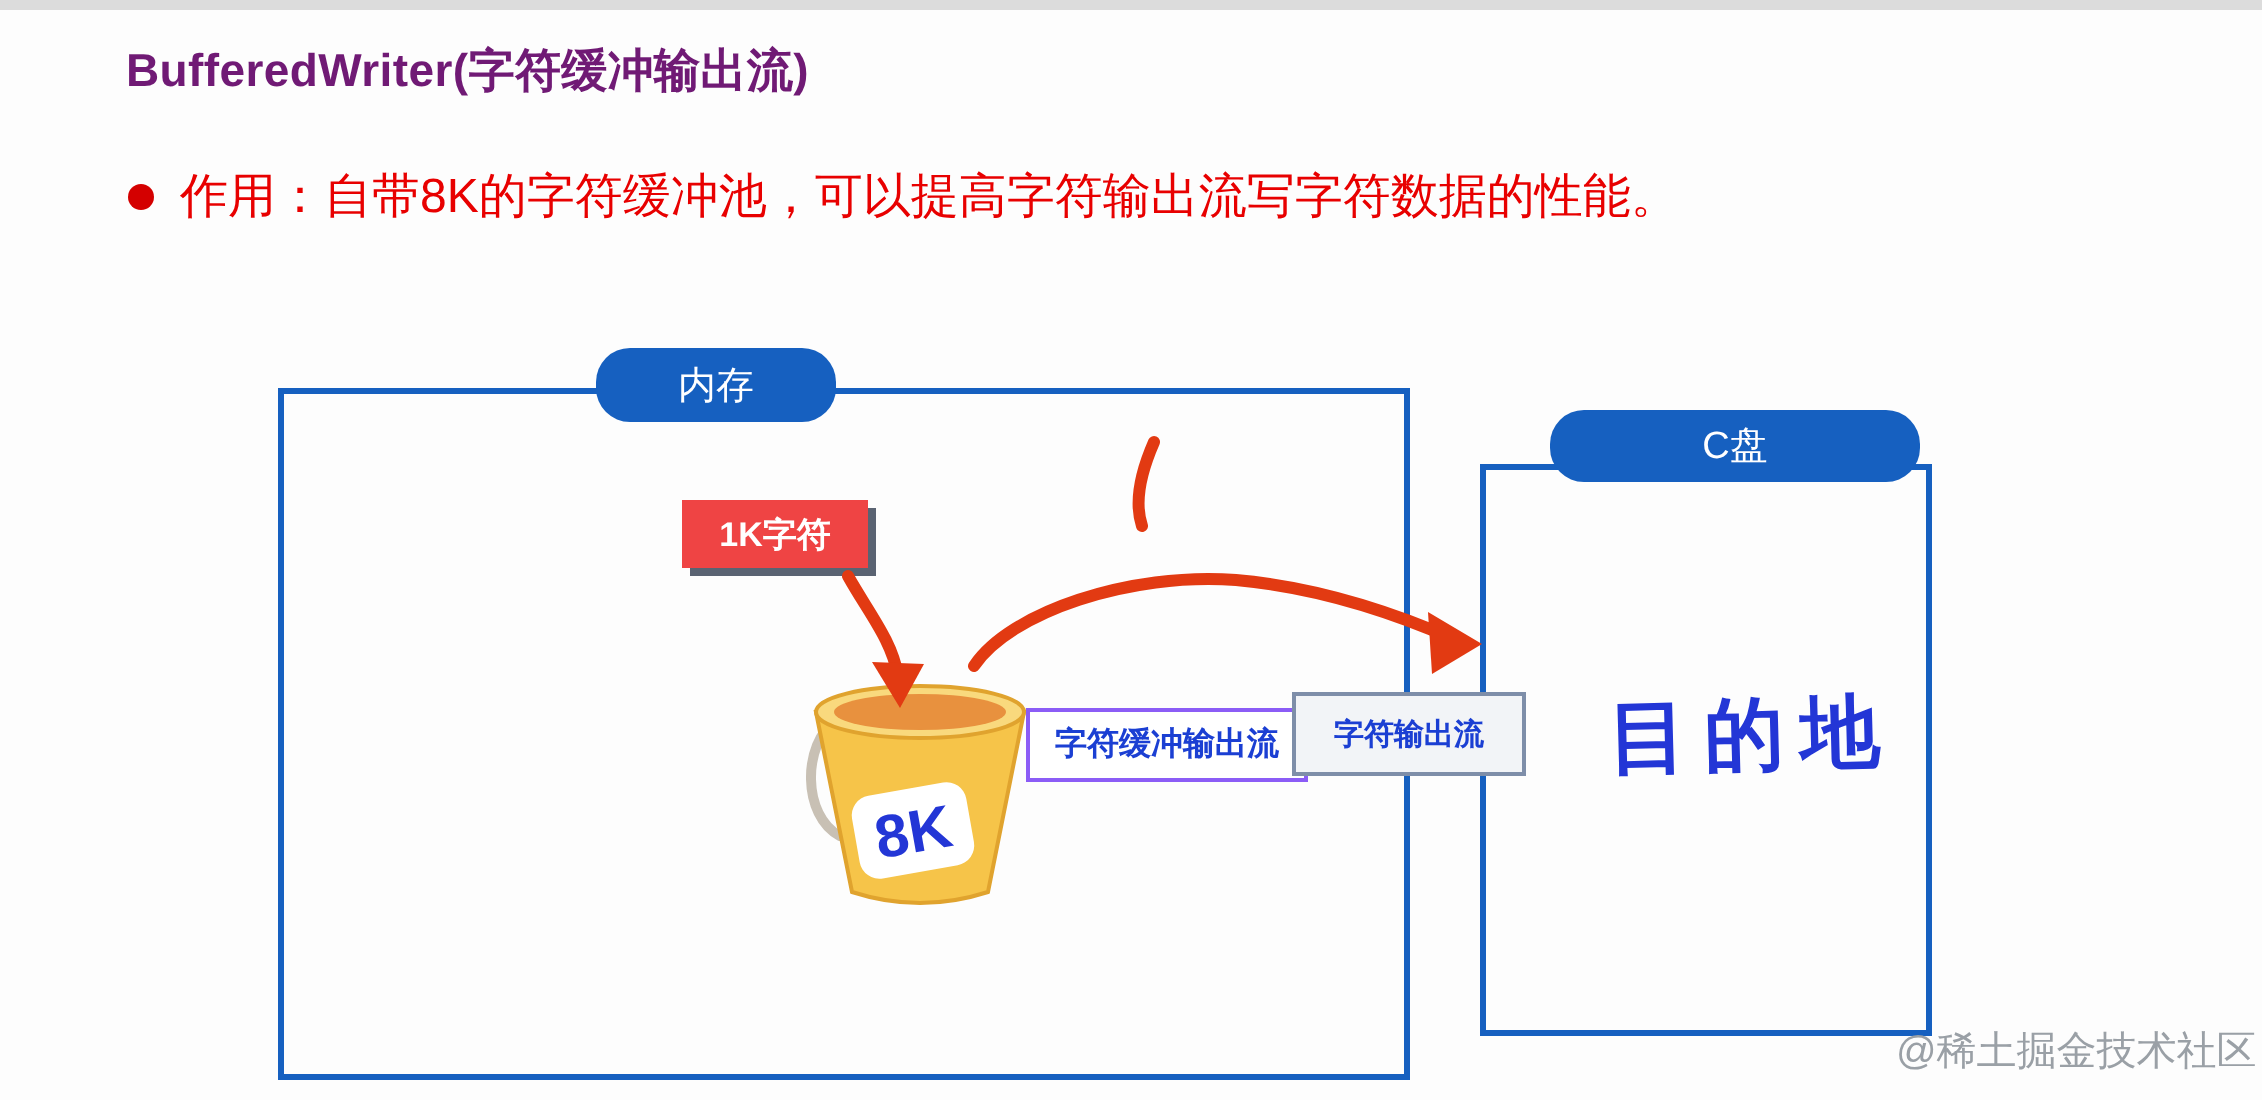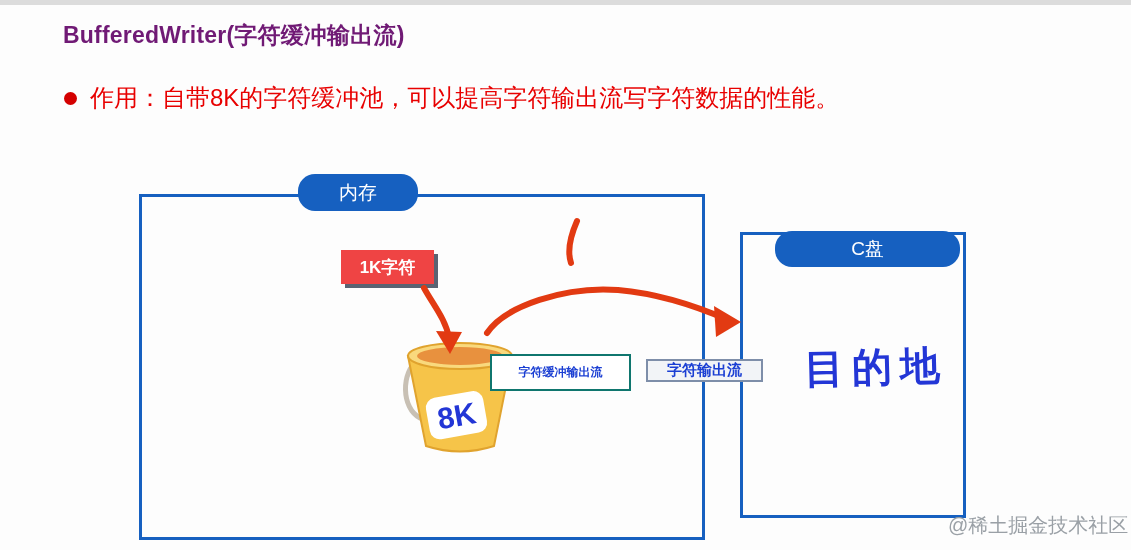--- a/index.html
+++ b/index.html
@@ -43,43 +43,43 @@
   }
   .memory-box { left: 139px; top: 194px; width: 566px; height: 346px; }
   .cdrive-box { left: 740px; top: 232px; width: 226px; height: 286px; }
 
   .blue-tab {
     position: absolute; background: #1660c0; color: #ffffff;
     display: flex; align-items: center; justify-content: center;
     font-size: 19px; font-weight: 500; border-radius: 17px;
   }
   .memory-tab { left: 298px; top: 174px; width: 120px; height: 37px; }
-  .cdrive-tab { left: 775px; top: 205px; width: 185px; height: 36px; margin-top: 26px; }
+  .cdrive-tab { left: 775px; top: 205px; width: 185px; height: 36px; }
 
   .chunk-tab {
     position: absolute; left: 341px; top: 250px;
     width: 93px; height: 34px;
     background: #ef4444; color: #ffffff;
     display: flex; align-items: center; justify-content: center;
     font-size: 17px; font-weight: 700;
     box-shadow: 4px 4px 0 #5a6372;
   }
 
   .stream-label {
     position: absolute;
     display: flex; align-items: center; justify-content: center;
     color: #1b3fd3; font-weight: 700;
     white-space: nowrap;
   }
   .buffered-stream {
-    left: 490px; top: 354px; width: 141px; height: 37px;
-    border: 2px solid #0f766e; background: #ffffff; font-size: 12px;
+    left: 513px; top: 354px; width: 141px; height: 37px;
+    border: 2px solid #8b5cf6; background: #ffffff; font-size: 16px;
   }
   .plain-stream {
-    left: 646px; top: 359px; width: 117px; height: 23px;
+    left: 646px; top: 346px; width: 117px; height: 42px;
     border: 2px solid #7e8ea9; background: #f2f4f7; font-size: 15px;
   }
 
   .destination {
     position: absolute; left: 792px; top: 340px; width: 168px;
     text-align: center;
     font-size: 40px; font-weight: 700; color: #2336d6;
     letter-spacing: 8px;
     transform: rotate(-1.5deg);
   }

